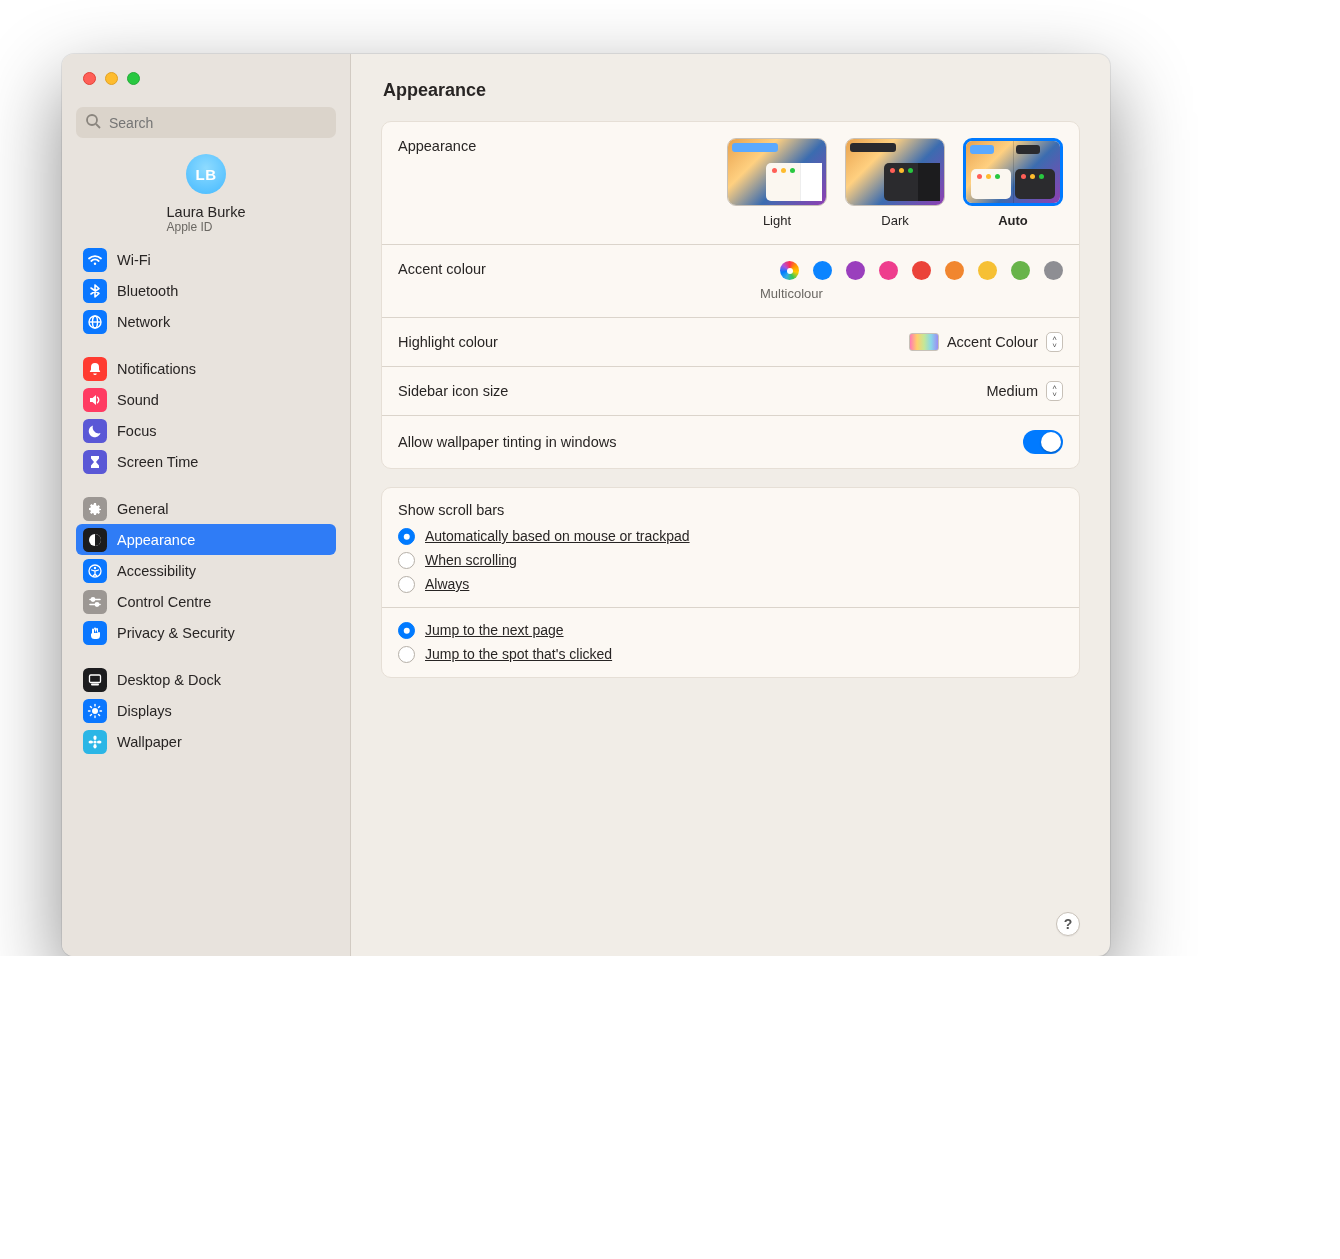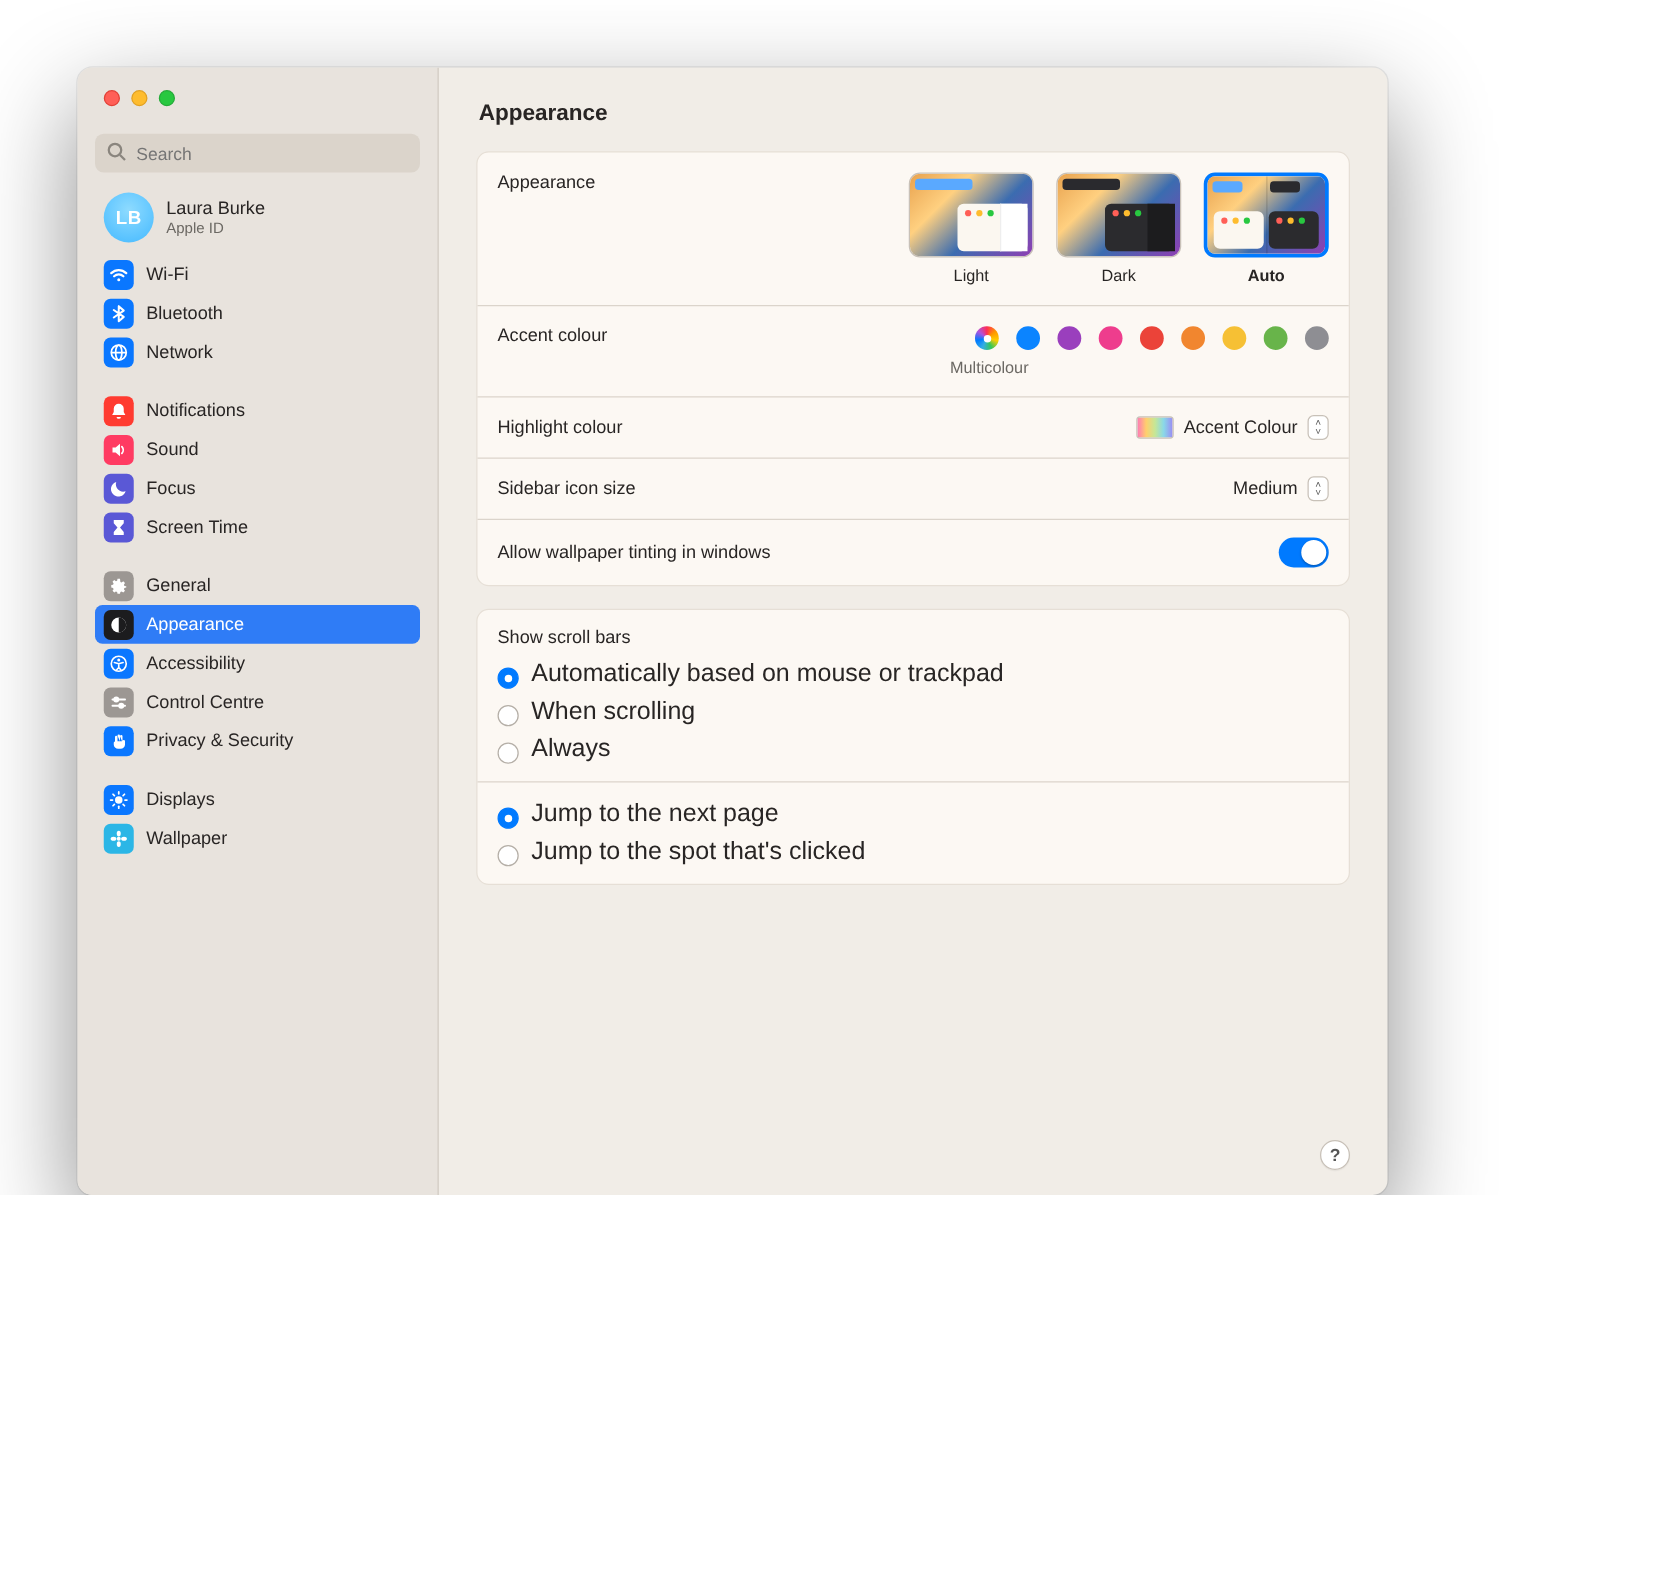--- a/index.html
+++ b/index.html
@@ -157,21 +157,21 @@
     display:flex;flex-direction:column;align-items:center;justify-content:center;
     font-size:8px;line-height:7px;color:#555;
   }
   .toggle{
     width:40px;height:24px;border-radius:12px;background:var(--system-blue);
     position:relative;
   }
   .toggle::after{content:"";position:absolute;right:2px;top:2px;width:20px;height:20px;background:#fff;border-radius:50%;box-shadow:0 1px 2px rgba(0,0,0,0.3);}
   .radio-group{display:flex;flex-direction:column;gap:7px;padding:14px 16px;}
   .radio-title{font-size:14.5px;margin-bottom:3px;}
-  .radio{display:flex;align-items:flex-end;gap:10px;font-size:20px;}
+  .radio{display:flex;align-items:flex-start;gap:10px;font-size:14px;text-decoration:underline;}
   .radio-dot{width:17px;height:17px;border-radius:50%;border:1px solid #B5AFA7;background:#fff;position:relative;flex-shrink:0;}
   .radio.checked .radio-dot{background:var(--system-blue);border-color:var(--system-blue);}
   .radio.checked .radio-dot::after{content:"";position:absolute;top:50%;left:50%;width:6.5px;height:6.5px;background:#fff;border-radius:50%;transform:translate(-50%,-50%);}
   .radio-block + .radio-block{border-top:1px solid var(--divider);}
   .help{
     position:absolute;right:30px;bottom:20px;
     width:24px;height:24px;border-radius:50%;background:#fff;border:1px solid #C8C1B8;
     display:flex;align-items:center;justify-content:center;font-weight:600;color:#555;font-size:14px;
     box-shadow:0 1px 1px rgba(0,0,0,0.05);
   }
@@ -192,21 +192,21 @@
       <span>
         <svg viewBox="0 0 16 16" fill="none" stroke="#8A857E" stroke-width="1.8">
             <circle cx="7" cy="7" r="5"></circle>
             <line x1="11" y1="11" x2="15" y2="15"></line>
           </svg>
       </span>
       <input placeholder="Search" style="">
     </div>
 
     <div class="sidebar-scroll">
-      <div class="account item" style="height:auto;">
+      <div class="account item" style="height:auto;flex-direction:column;">
         <div class="avatar">LB</div>
         <div>
           <div class="name">Laura Burke</div>
           <div class="sub">Apple ID</div>
         </div>
       </div>
 
 
       <div class="section">
         <div class="item">
@@ -318,20 +318,29 @@
           <span class="item-icon" style="background:#0A77FF">
             <svg viewBox="0 0 16 16" fill="#fff">
                 <path d="M5 8V4.5a1 1 0 0 1 2 0V8m0-4.5a1 1 0 0 1 2 0V8m0-4a1 1 0 0 1 2 0V9m0-1a1 1 0 0 1 2 0v2.5A3.5 3.5 0 0 1 9.5 14h-2A3.5 3.5 0 0 1 4 10.5V9l1-1Z"></path>
               </svg>
           </span>
           <span>Privacy &amp; Security</span>
         </div>
       </div>
 
       <div class="section">
+        <div class="item">
+          <span class="item-icon" style="background:#1C1C1E">
+            <svg viewBox="0 0 16 16" fill="#fff">
+                <rect x="2.5" y="3" width="11" height="7.5" rx="1.3" fill="none" stroke="#fff" stroke-width="1.3"></rect>
+                <rect x="4" y="11.5" width="8" height="2" rx="1"></rect>
+              </svg>
+          </span>
+          <span>Desktop &amp; Dock</span>
+        </div>
         <div class="item">
           <span class="item-icon" style="background:#0A77FF">
             <svg viewBox="0 0 16 16" fill="#fff">
                 <circle cx="8" cy="8" r="3"></circle>
                 <g stroke="#fff" stroke-width="1.4" stroke-linecap="round">
                   <line x1="8" y1="1.5" x2="8" y2="3"></line>
                   <line x1="8" y1="13" x2="8" y2="14.5"></line>
                   <line x1="1.5" y1="8" x2="3" y2="8"></line>
                   <line x1="13" y1="8" x2="14.5" y2="8"></line>
                   <line x1="3.4" y1="3.4" x2="4.5" y2="4.5"></line>

